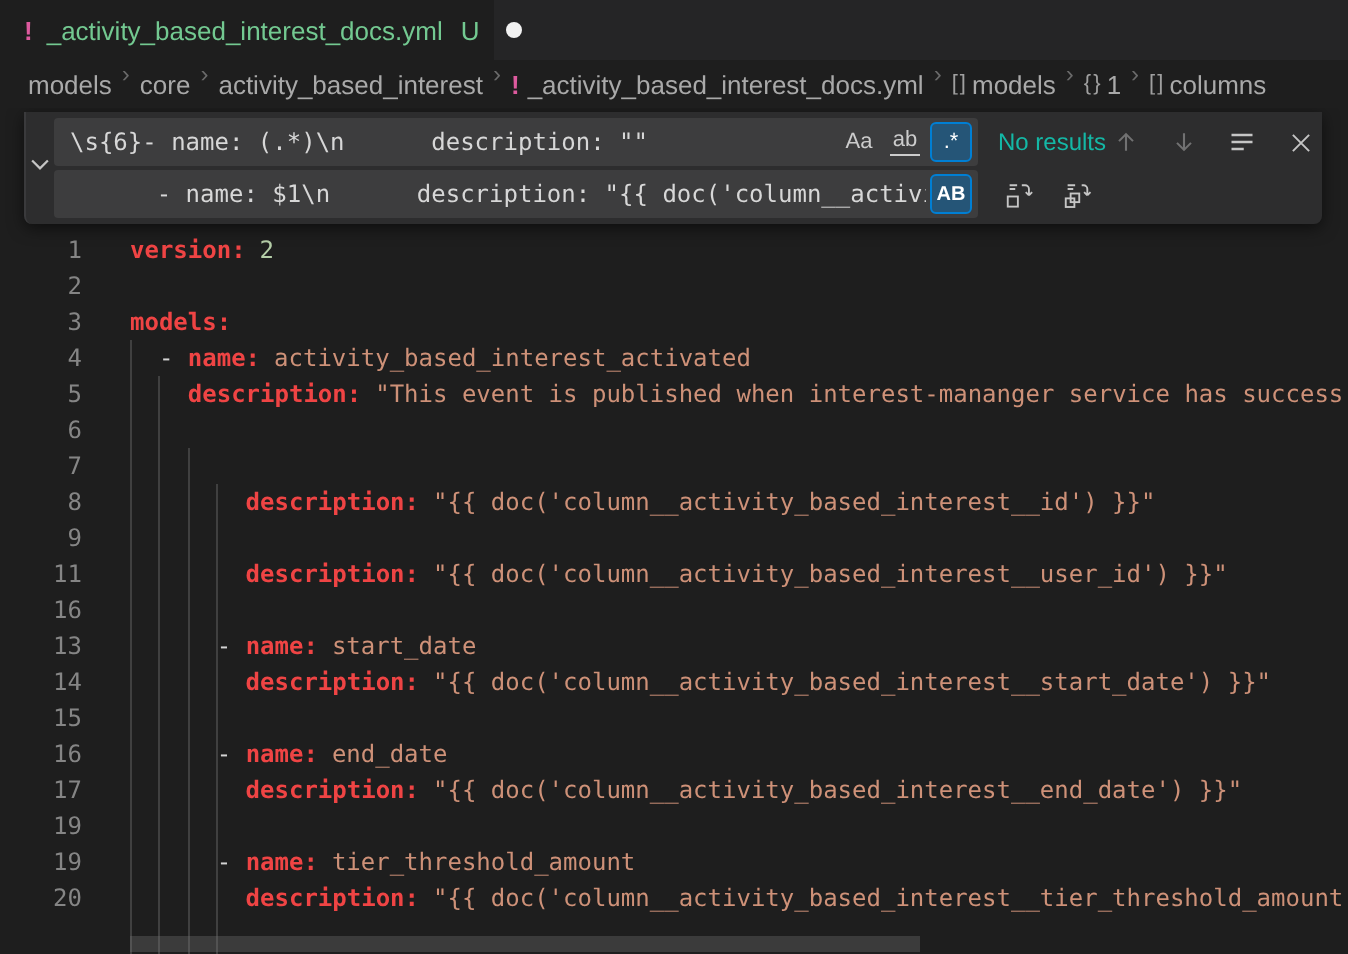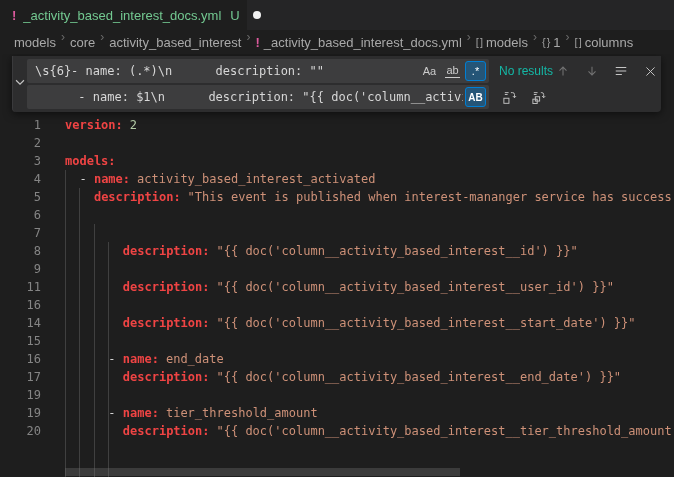--- a/index.html
+++ b/index.html
@@ -116,20 +116,21 @@
         <div class="line"><span class="ln">2</span><span class="ct"></span></div>
         <div class="line"><span class="ln">3</span><span class="ct"><span class="k">models:</span></span></div>
         <div class="line"><span class="ln">4</span><span class="ct"><span class="ws">  </span><span class="d">- </span><span class="k">name:</span><span class="v">activity_based_interest_activated</span></span></div>
         <div class="line"><span class="ln">5</span><span class="ct"><span class="ws">    </span><span class="k">description:</span><span class="v">"This event is published when interest-mananger service has success</span></span></div>
         <div class="line"><span class="ln">6</span></div>
         <div class="line"><span class="ln">7</span></div>
         <div class="line"><span class="ln">8</span><span class="ct"><span class="ws">        </span><span class="k">description:</span><span class="v">"{{ doc('column__activity_based_interest__id') }}"</span></span></div>
         <div class="line"><span class="ln">9</span><span class="ct"></span></div>
         <div class="line"><span class="ln">11</span><span class="ct"><span class="ws">        </span><span class="k">description:</span><span class="v">"{{ doc('column__activity_based_interest__user_id') }}"</span></span></div>
         <div class="line"><span class="ln">16</span><span class="ct"></span></div>
+        <div class="line"><span class="ln">13</span><span class="ct"><span class="ws">      </span><span class="d">- </span><span class="k">name:</span><span class="v">start_date</span></span></div>
         <div class="line"><span class="ln">14</span><span class="ct"><span class="ws">        </span><span class="k">description:</span><span class="v">"{{ doc('column__activity_based_interest__start_date') }}"</span></span></div>
         <div class="line"><span class="ln">15</span><span class="ct"></span></div>
         <div class="line"><span class="ln">16</span><span class="ct"><span class="ws">      </span><span class="d">- </span><span class="k">name:</span><span class="v">end_date</span></span></div>
         <div class="line"><span class="ln">17</span><span class="ct"><span class="ws">        </span><span class="k">description:</span><span class="v">"{{ doc('column__activity_based_interest__end_date') }}"</span></span></div>
         <div class="line"><span class="ln">19</span><span class="ct"></span></div>
         <div class="line"><span class="ln">19</span><span class="ct"><span class="ws">      </span><span class="d">- </span><span class="k">name:</span><span class="v">tier_threshold_amount</span></span></div>
         <div class="line"><span class="ln">20</span><span class="ct"><span class="ws">        </span><span class="k">description:</span><span class="v">"{{ doc('column__activity_based_interest__tier_threshold_amount</span></span></div>
       </div>
 
     <div class="hscroll">

